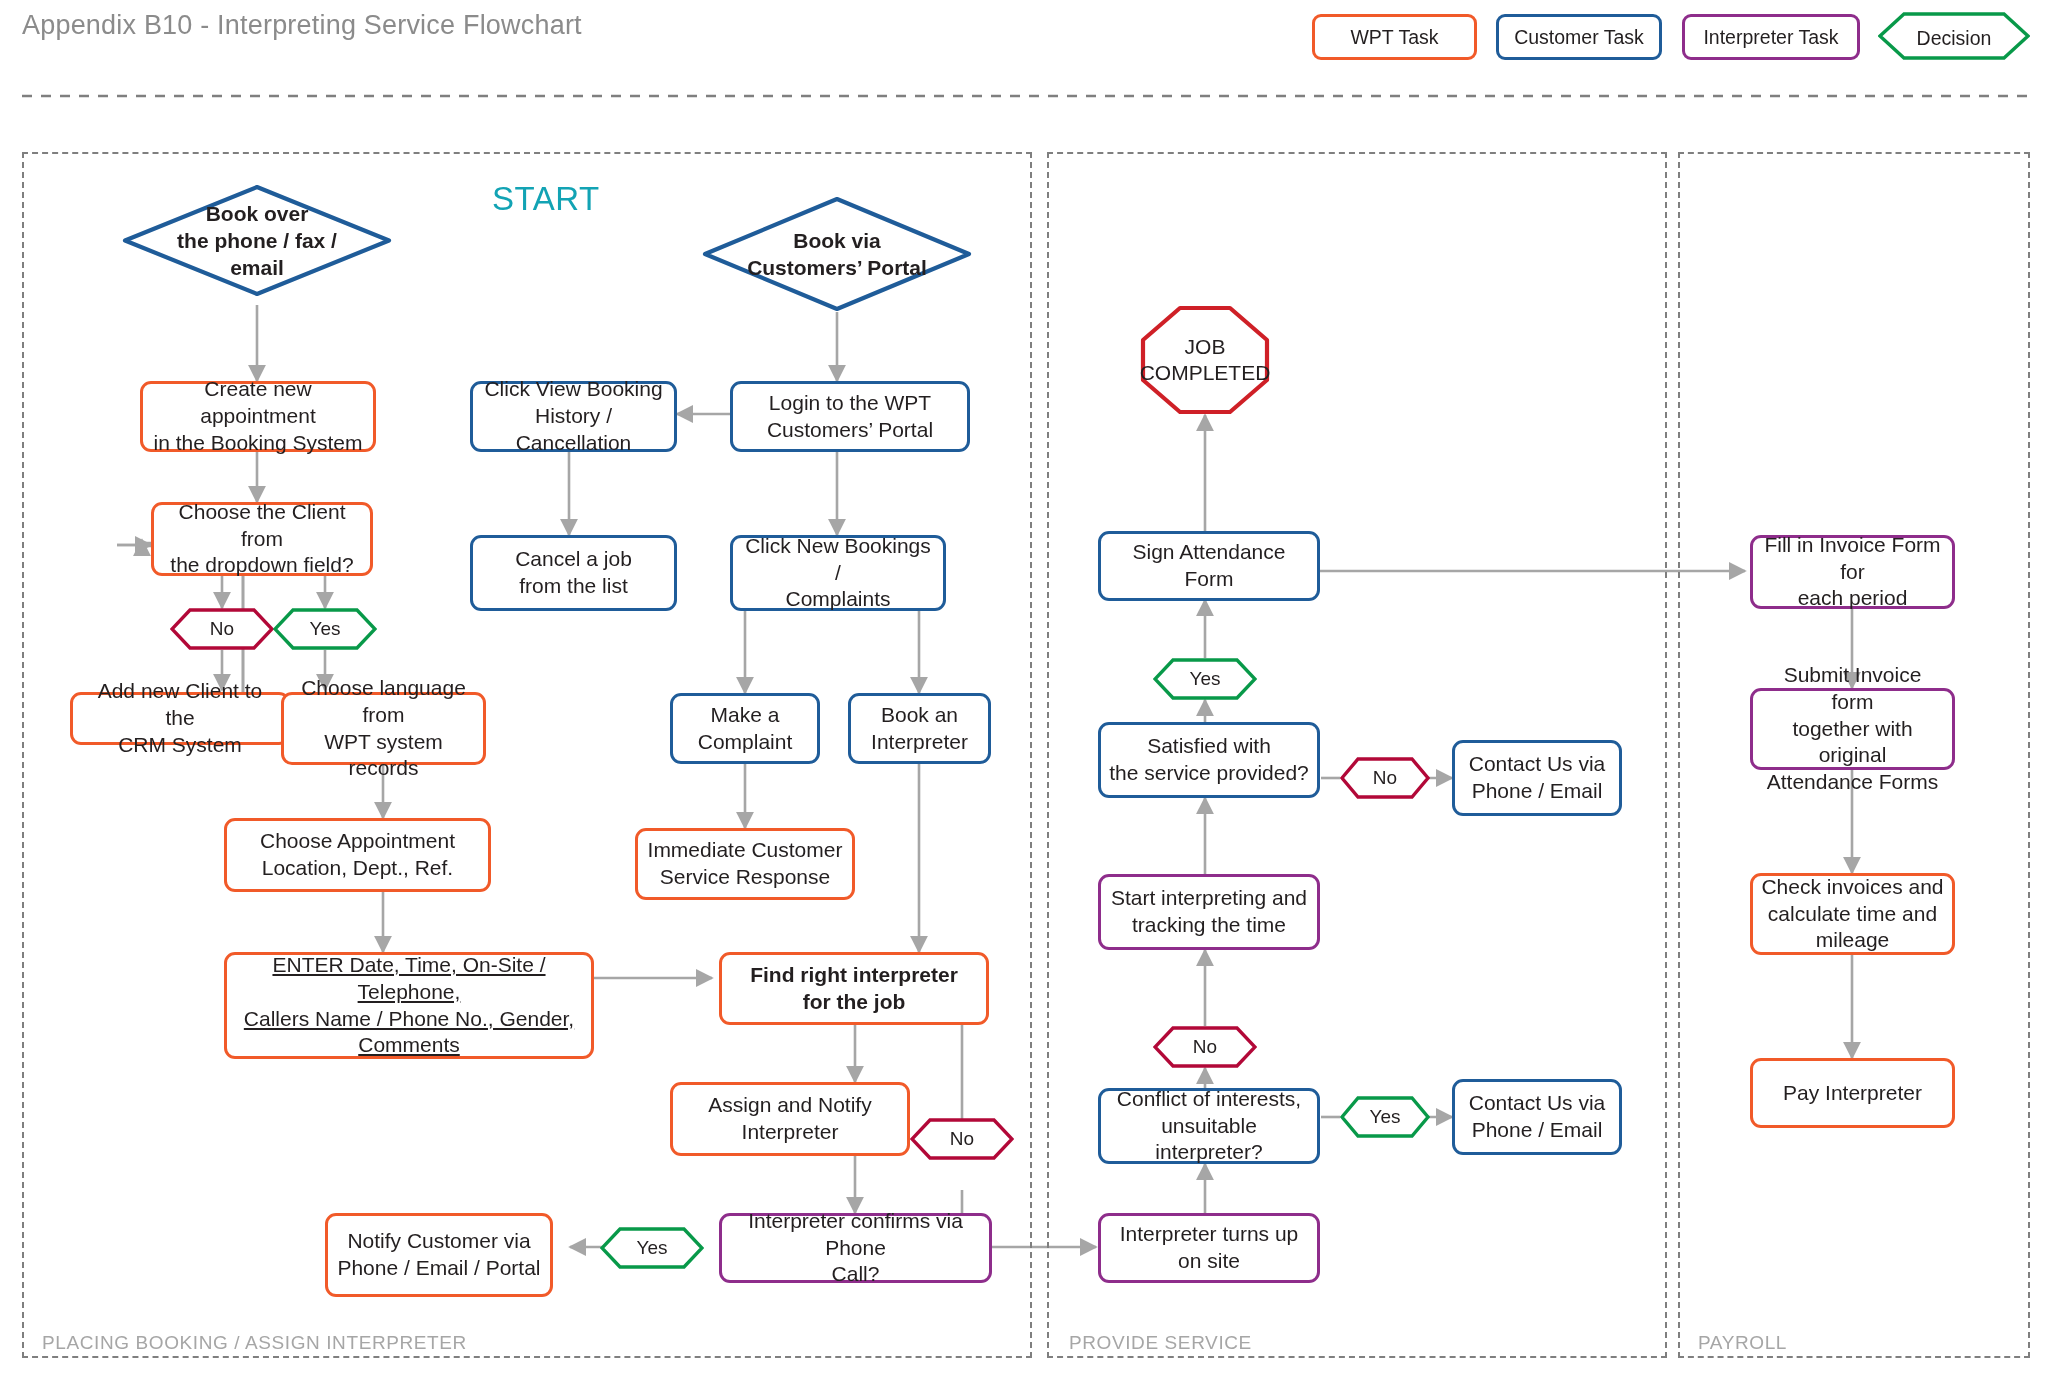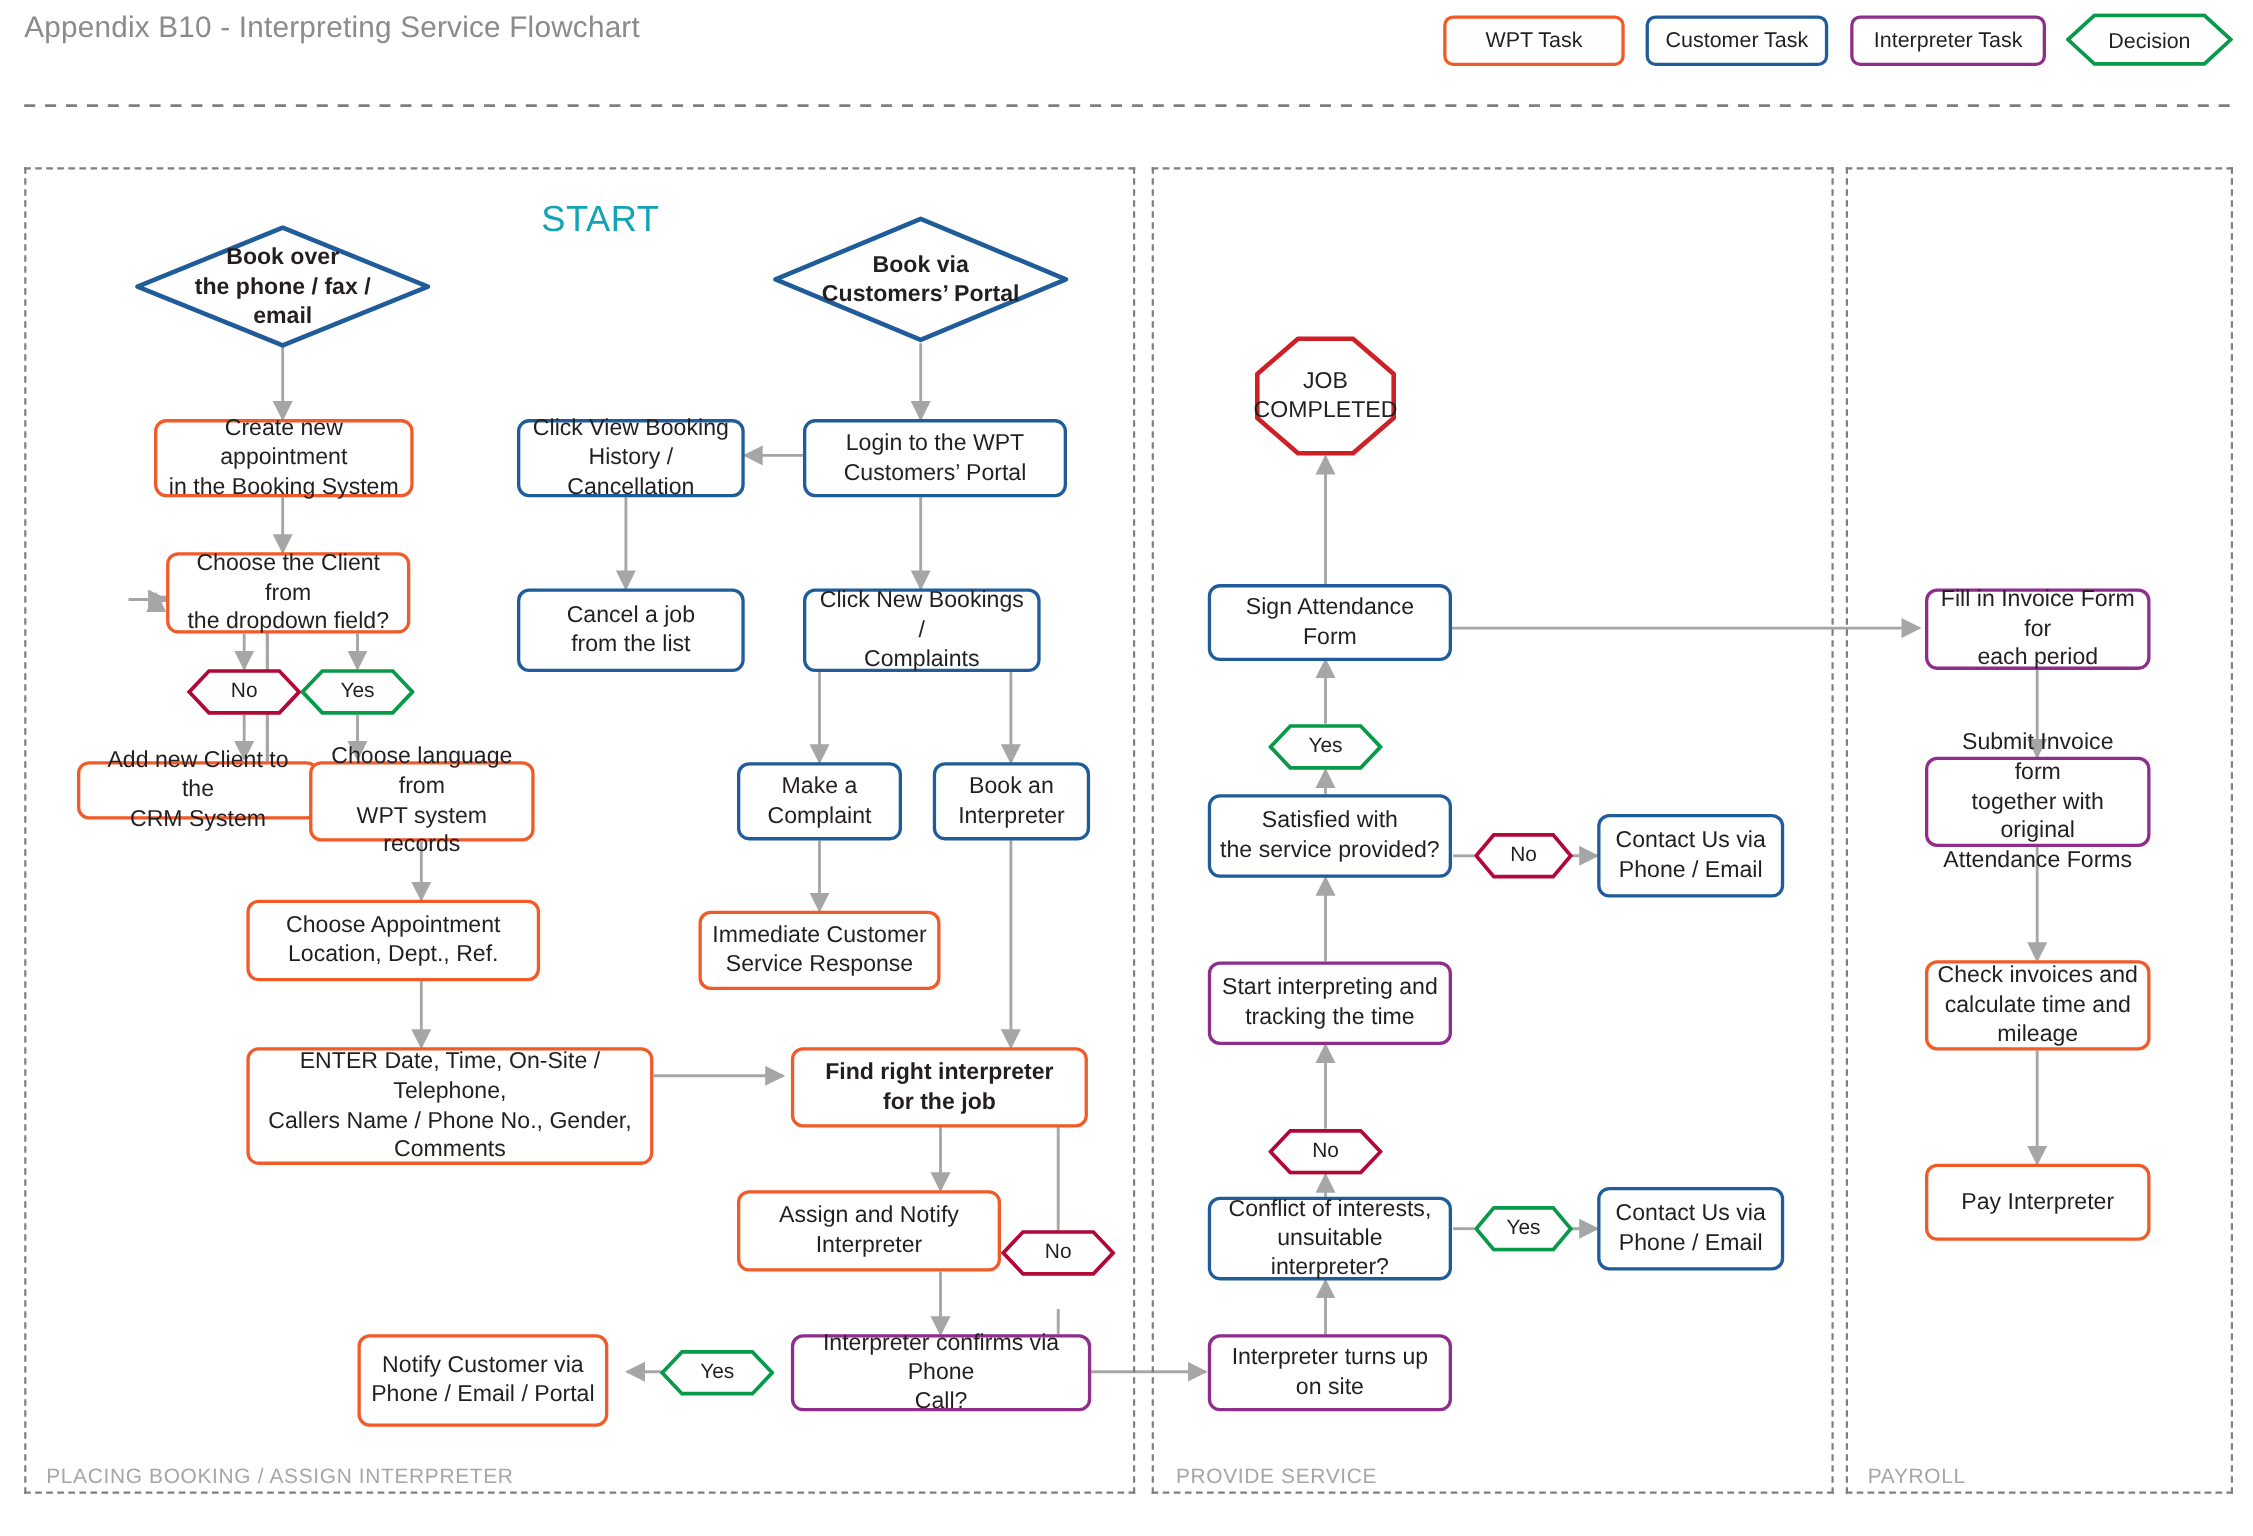--- a/index.html
+++ b/index.html
@@ -160,21 +160,21 @@
 <div class="panel-label" style="left:42px;top:1332px;">PLACING BOOKING / ASSIGN INTERPRETER</div>
 
 <div class="panel" style="left:1047px;top:152px;width:620px;height:1206px;"></div>
 <div class="panel-label" style="left:1069px;top:1332px;">PROVIDE SERVICE</div>
 
 <div class="panel" style="left:1678px;top:152px;width:352px;height:1206px;"></div>
 <div class="panel-label" style="left:1698px;top:1332px;">PAYROLL</div>
 
 <div id="start-label">START</div>
 
-<div class="diamond" style="left:122px;top:204px;width:270px;height:113px;">
+<div class="diamond" style="left:122px;top:184px;width:270px;height:113px;">
   <svg width="270" height="113" viewBox="0 0 270 113">
     <polygon points="135,3 267,56.5 135,110 3,56.5" fill="#fff" stroke="#1f5c99" stroke-width="4.2" stroke-linejoin="round"></polygon>
   </svg>
   <div class="dtxt" style="white-space:pre-line;">Book over
 the phone / fax /
 email</div>
 </div>
 
 <div class="diamond" style="left:702px;top:196px;width:270px;height:116px;">
   <svg width="270" height="116" viewBox="0 0 270 116">
@@ -217,21 +217,21 @@
   <span style="white-space:pre-line;">Choose language from
 WPT system records</span>
 </div>
 
 <div class="node wpt" style="left:224px;top:818px;width:267px;height:74px;">
   <span style="white-space:pre-line;">Choose Appointment
 Location, Dept., Ref.</span>
 </div>
 
 <div class="node wpt" style="left:224px;top:952px;width:370px;height:107px;">
-  <span style="white-space:pre-line;">ENTER Date, Time, On-Site / Telephone,
+  <span style="white-space:pre-line;text-decoration:underline;">ENTER Date, Time, On-Site / Telephone,
 Callers Name / Phone No.,   Gender,
 Comments</span>
 </div>
 
 <div class="node customer" style="left:470px;top:381px;width:207px;height:71px;">
   <span style="white-space:pre-line;">Click View Booking
 History / Cancellation</span>
 </div>
 
 <div class="node customer" style="left:470px;top:535px;width:207px;height:76px;">

